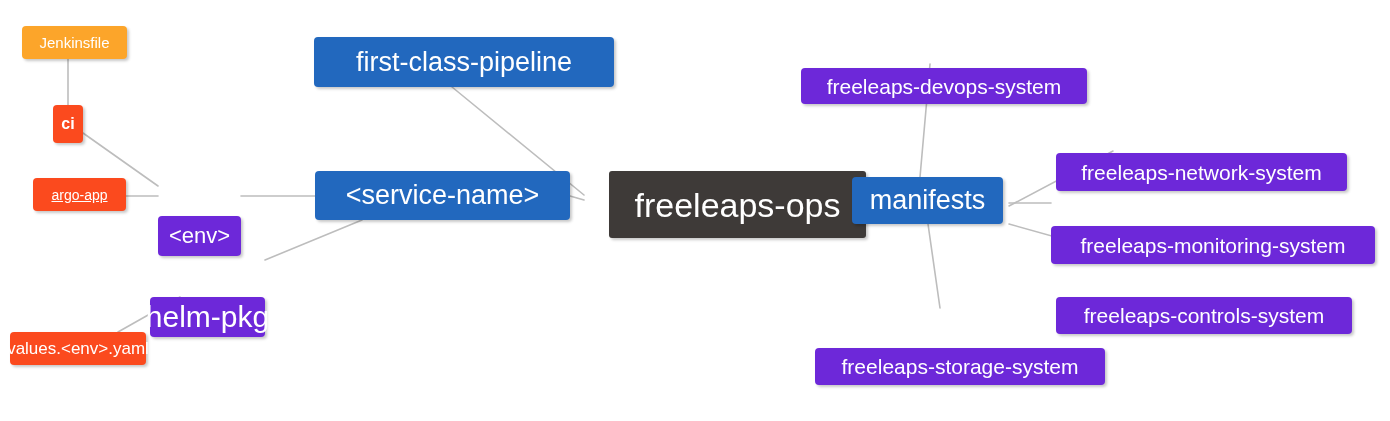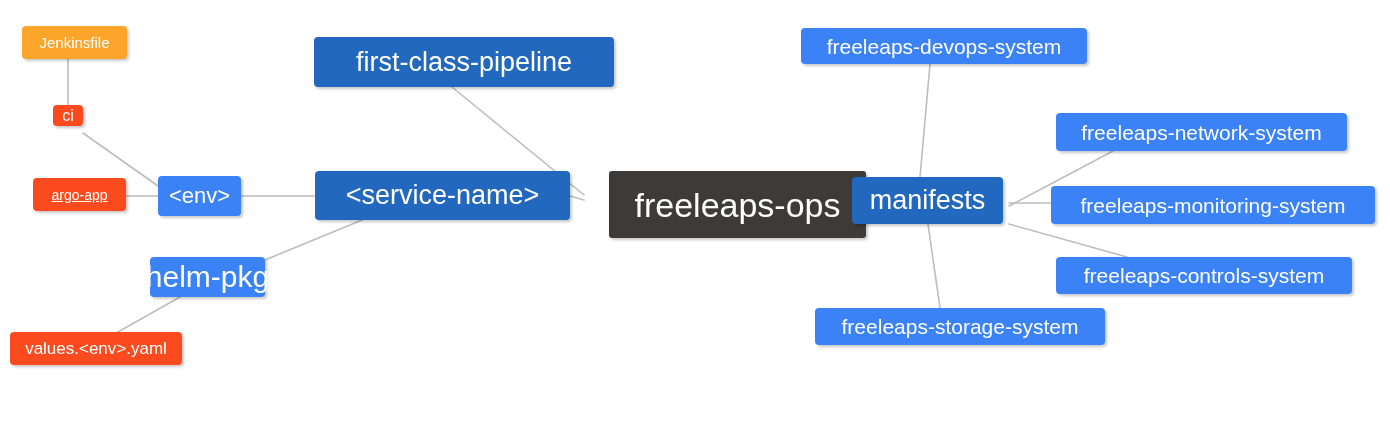--- a/index.html
+++ b/index.html
@@ -41,21 +41,21 @@
     padding: 0 10px;
     text-align: center;
   }
   .lvl-root {
     background: #3e3a38;
     font-size: 34px;
     border-radius: 3px;
     margin-left: 25px;
   }
   .lvl-blue  { background: #2268be; }
-  .lvl-green { background: #3b82f6; }
+  .lvl-green { background: #6d28d9; margin-top: 40px; }
   .lvl-red   { background: #fb4a1e; }
   .lvl-orange{ background: #fca52a; }
 </style>
 </head>
 <body>
 
 <div id="canvas">
   <svg id="edges" viewBox="0 0 1390 421" xmlns="http://www.w3.org/2000/svg">
       <line x1="584" y1="195" x2="452" y2="87" stroke="#bdbdbd" stroke-width="1.6" stroke-linecap="round"></line>
       <line x1="584" y1="200" x2="570" y2="196" stroke="#bdbdbd" stroke-width="1.6" stroke-linecap="round"></line>
@@ -78,33 +78,33 @@
       </div>
       <div class="node lvl-blue" style="left: 314px; top: 37px; width: 300px; height: 50px; font-size: 27px;">
         <span>first-class-pipeline</span>
       </div>
       <div class="node lvl-blue" style="left: 315px; top: 171px; width: 255px; height: 49px; font-size: 27px;">
         <span>&lt;service-name&gt;</span>
       </div>
       <div class="node lvl-green" style="left: 158px; top: 176px; width: 83px; height: 40px; font-size: 22px;">
         <span>&lt;env&gt;</span>
       </div>
-      <div class="node lvl-red" style="left: 53px; top: 105px; width: 30px; height: 21px; font-size: 16px;">
+      <div class="node lvl-red" style="left: 53px; top: 105px; width: 30px; height: 38px; font-size: 16px; font-weight: bold;">
         <span>ci</span>
       </div>
       <div class="node lvl-orange" style="left: 22px; top: 26px; width: 105px; height: 33px; font-size: 15px;">
         <span>Jenkinsfile</span>
       </div>
       <div class="node lvl-red" style="left: 33px; top: 178px; width: 93px; height: 33px; font-size: 14px; text-decoration: underline;">
         <span>argo-app</span>
       </div>
       <div class="node lvl-green" style="left: 150px; top: 257px; width: 115px; height: 40px; font-size: 30px;">
         <span>helm-pkg</span>
       </div>
-      <div class="node lvl-red" style="left: 10px; top: 332px; width: 172px; height: 33px; font-size: 17px;">
+      <div class="node lvl-red" style="left: 10px; top: 332px; width: 136px; height: 33px; font-size: 17px;">
         <span>values.&lt;env&gt;.yaml</span>
       </div>
       <div class="node lvl-blue" style="left: 852px; top: 177px; width: 151px; height: 47px; font-size: 27px;">
         <span>manifests</span>
       </div>
       <div class="node lvl-green" style="left: 801px; top: 28px; width: 286px; height: 36px; font-size: 21px;">
         <span>freeleaps-devops-system</span>
       </div>
       <div class="node lvl-green" style="left: 1056px; top: 113px; width: 291px; height: 38px; font-size: 21px;">
         <span>freeleaps-network-system</span>

